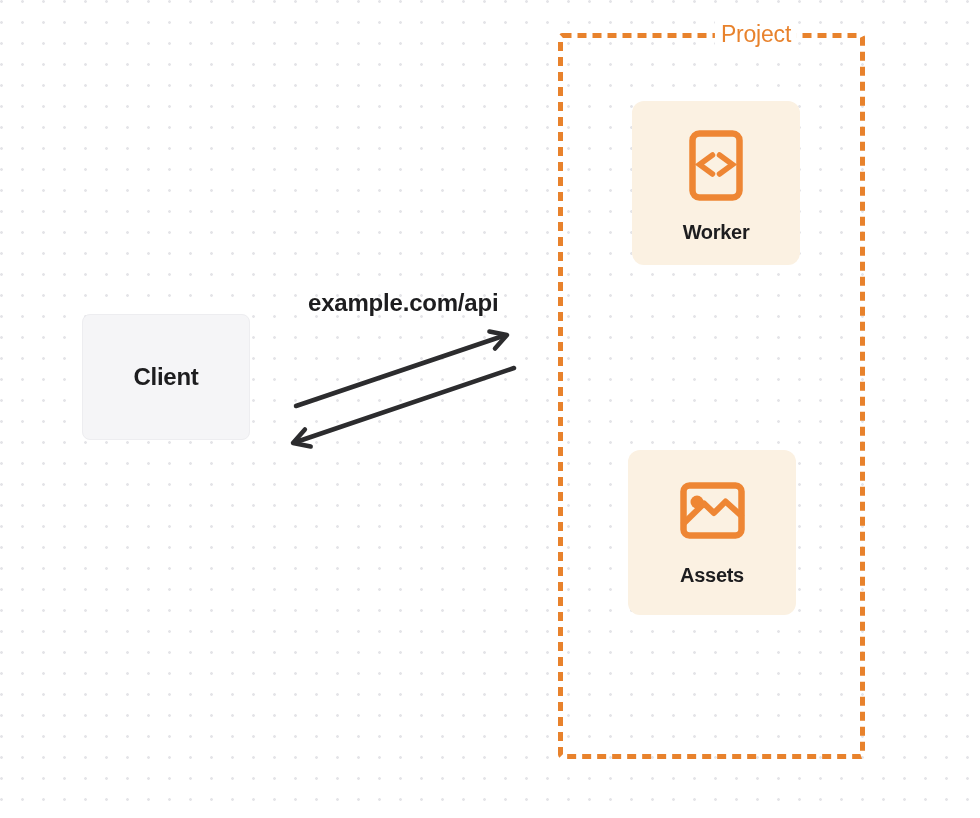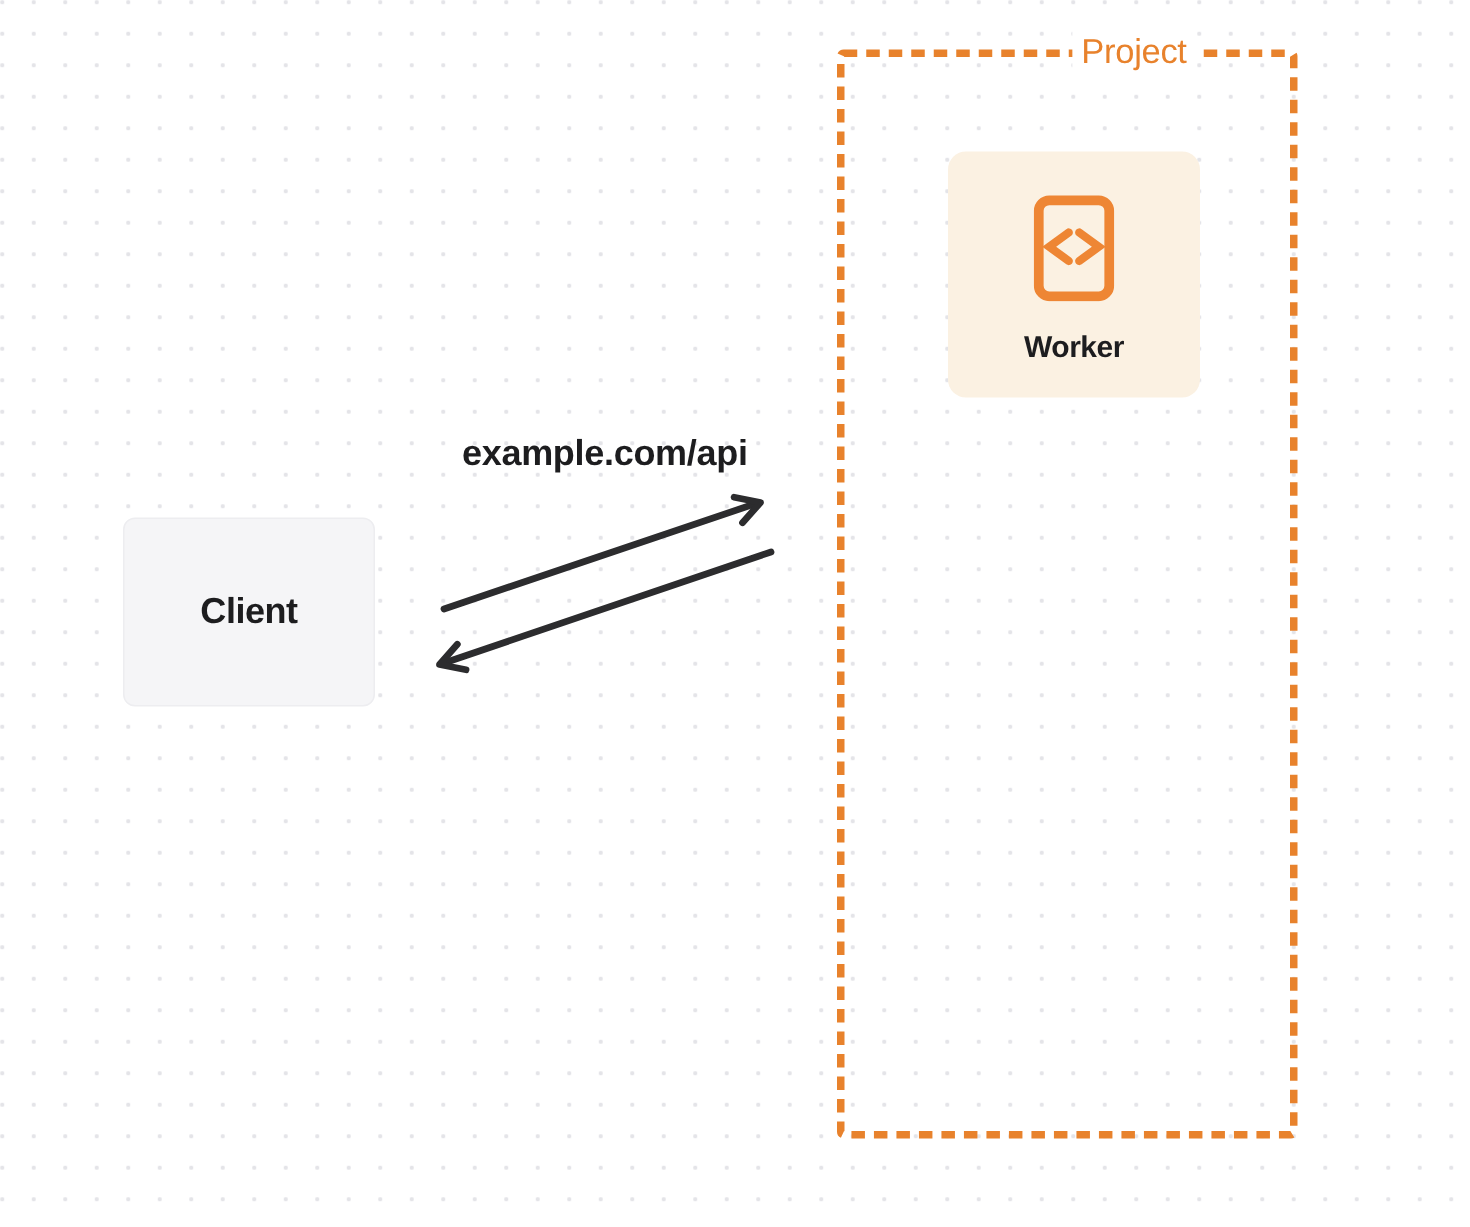--- a/index.html
+++ b/index.html
@@ -30,21 +30,20 @@
     align-items: center;
     justify-content: center;
   }
 
   .client-node {
     left: 82px; top: 314px;
     width: 168px; height: 126px;
     background: #f5f5f7;
     border: 1px solid #ededf0;
     border-radius: 8px;
-    margin-top: 31px;
   }
   .client-node .node-label {
     font-size: 24px;
     font-weight: bold;
     color: #1d1d1f;
     letter-spacing: -0.3px;
   }
 
   .request-label {
     position: absolute;
@@ -136,15 +135,23 @@
 
   <div class="card worker-card">
     <svg width="54" height="71" viewBox="0 0 54 71">
       <rect x="3.5" y="3.5" width="47" height="64" rx="7" fill="none" stroke="#ee8634" stroke-width="6.5"></rect>
       <polyline points="23.5,25 10.5,34.5 23.5,44" fill="none" stroke="#ee8634" stroke-width="5.5" stroke-linecap="round" stroke-linejoin="miter"></polyline>
       <polyline points="30.5,25 43.5,34.5 30.5,44" fill="none" stroke="#ee8634" stroke-width="5.5" stroke-linecap="round" stroke-linejoin="miter"></polyline>
     </svg>
     <span class="node-label">Worker</span>
   </div>
 
+  <div class="card assets-card">
+    <svg width="65" height="57" viewBox="0 0 65 57">
+      <rect x="3.5" y="3.5" width="58" height="50" rx="6" fill="none" stroke="#ee8634" stroke-width="6.5"></rect>
+      <circle cx="17" cy="20" r="6.5" fill="#ee8634"></circle>
+      <path d="M4 41 L24 21.5 L34 31 L45.5 19.5 L61 33.5" fill="none" stroke="#ee8634" stroke-width="6" stroke-linecap="round" stroke-linejoin="round"></path>
+    </svg>
+    <span class="node-label">Assets</span>
+  </div>
 
 
 </div>
 
 </body></html>

